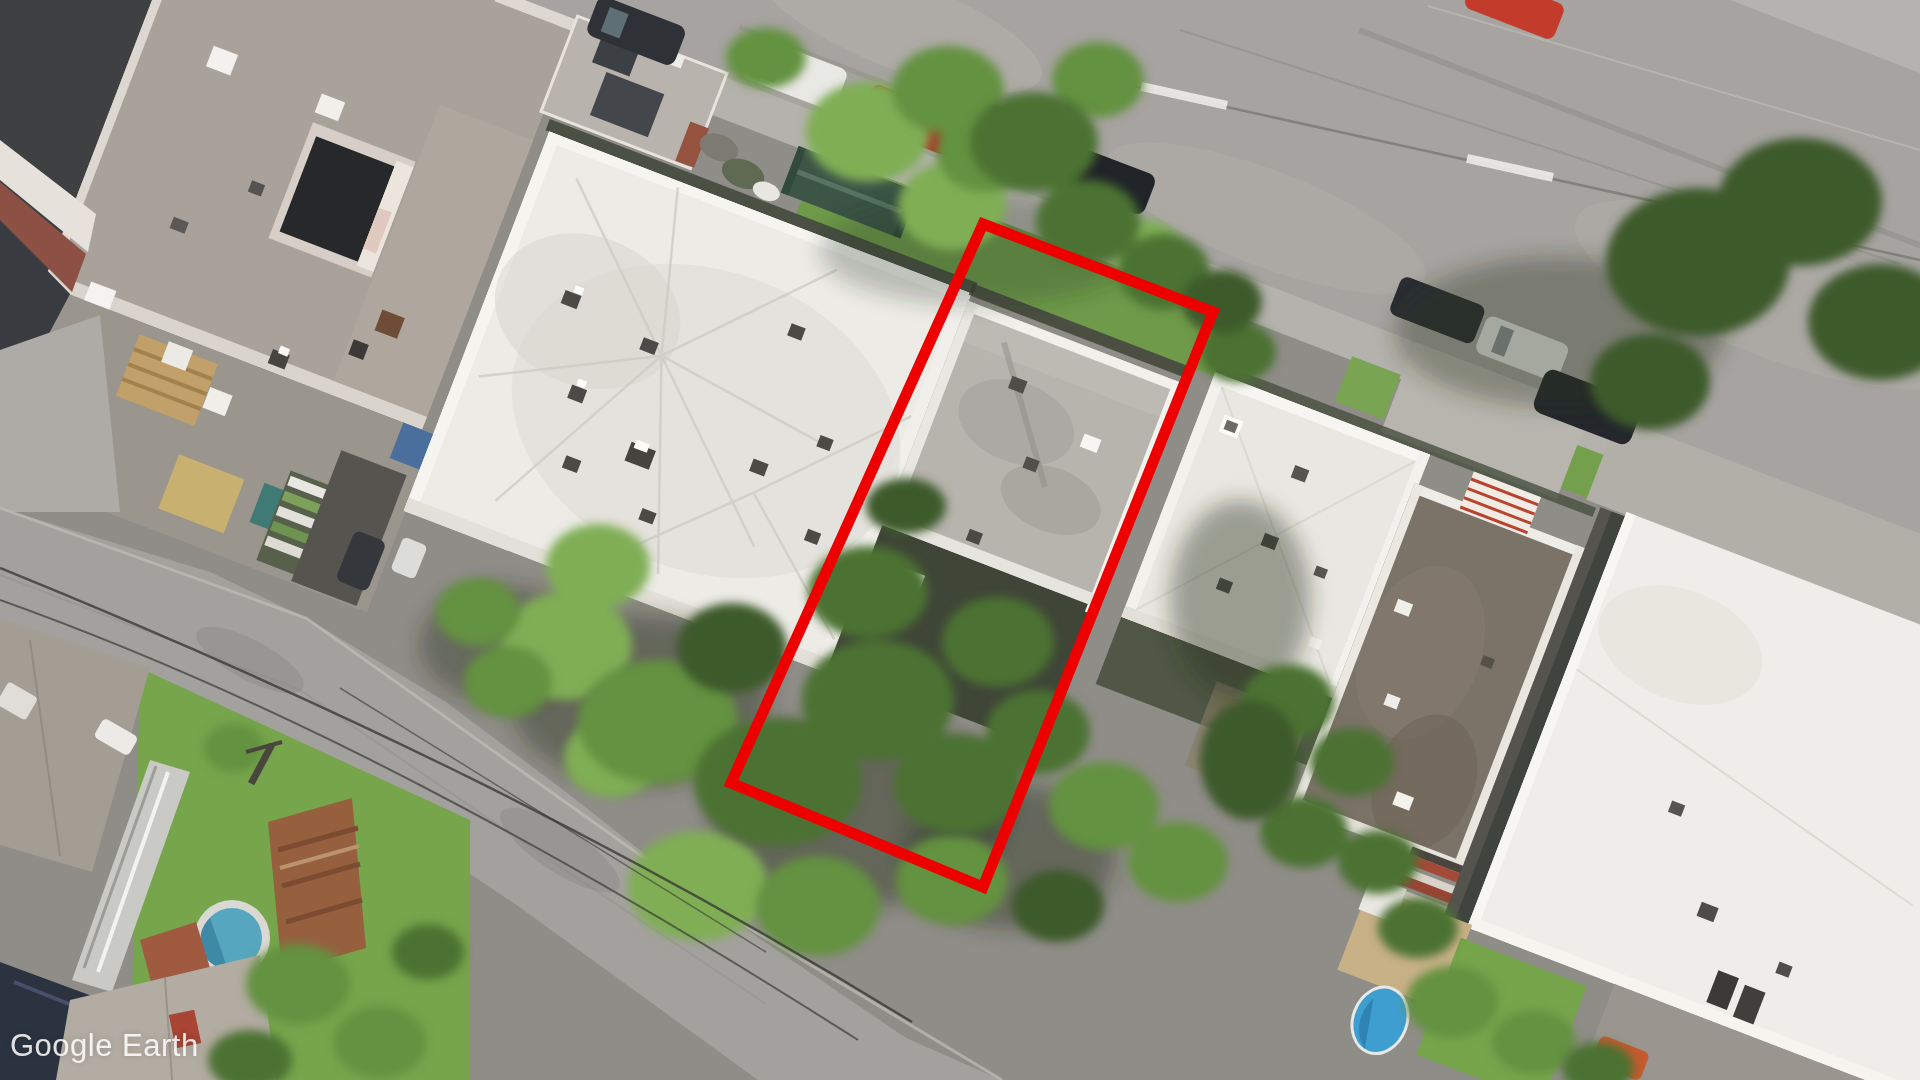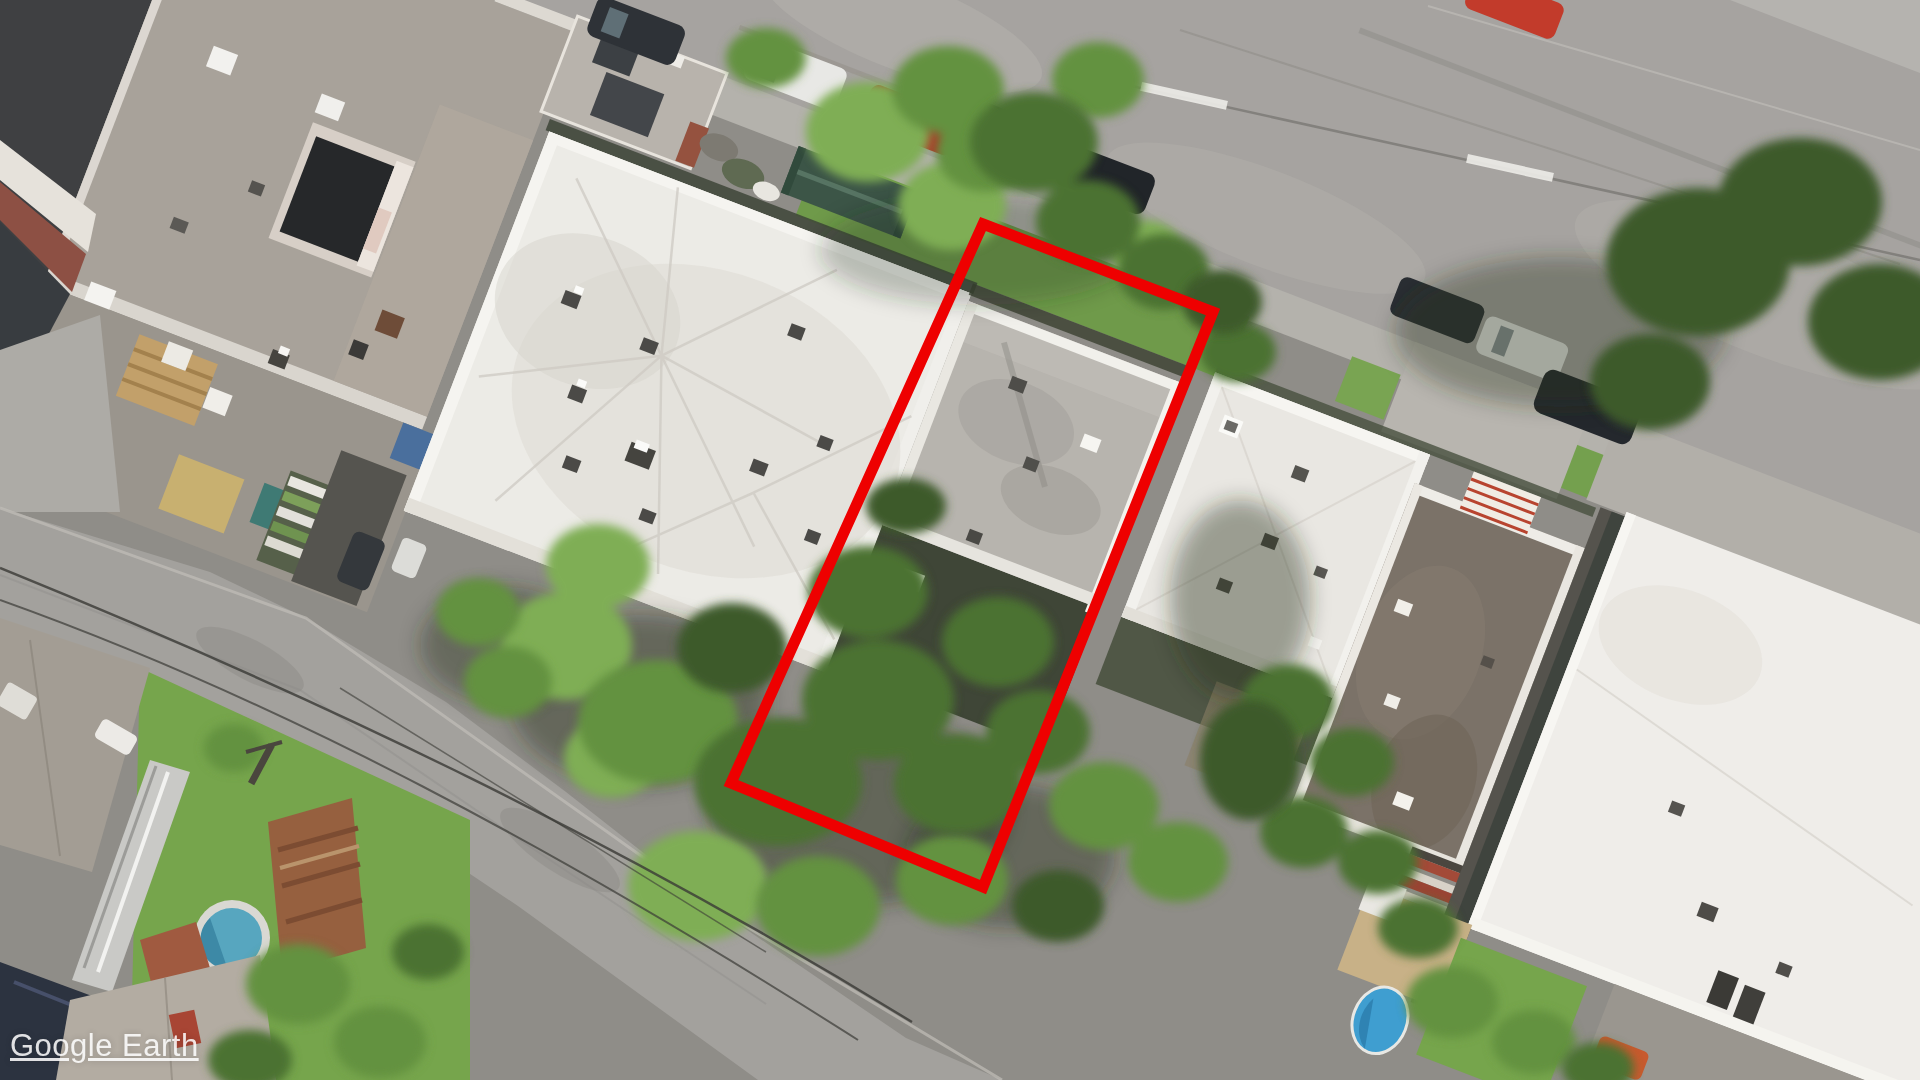--- a/index.html
+++ b/index.html
@@ -1,21 +1,21 @@
 <!DOCTYPE html>
 <html><head>
 <meta charset="utf-8">
 <style>
   html,body{margin:0;padding:0;background:#000;}
   .stage{position:relative;width:1920px;height:1080px;overflow:hidden;background:#8f8d88;
          font-family:"Liberation Sans",sans-serif;}
   .stage svg{position:absolute;left:0;top:0;}
   .watermark{position:absolute;left:10px;top:1028px;font-size:31px;letter-spacing:.5px;
              color:rgba(255,255,255,.86);font-family:"Liberation Sans",sans-serif;
-             text-shadow:0 0 6px rgba(0,0,0,.18);user-select:none;text-decoration:underline;}
+             text-shadow:0 0 6px rgba(0,0,0,.18);user-select:none;}
   .parcel-outline{fill:none;stroke:#ee0000;stroke-width:11;stroke-linejoin:miter;}
   .swirl{stroke:#cdcac3;stroke-width:2.5;opacity:.75;fill:none;}
   .ridge{stroke:#d8d5ce;stroke-width:2;opacity:.8;fill:none;}
   .wire{stroke:#3a3a36;fill:none;}
 </style>
 </head>
 <body>
 
 <div class="stage">
 <svg width="1920" height="1080" viewBox="0 0 1920 1080">

